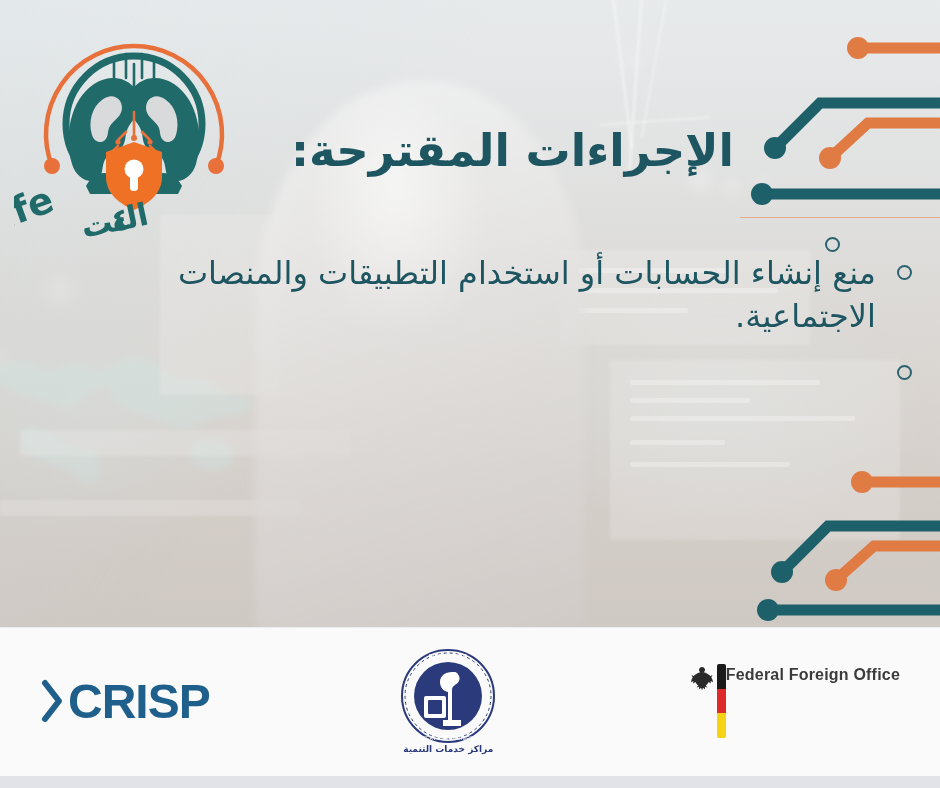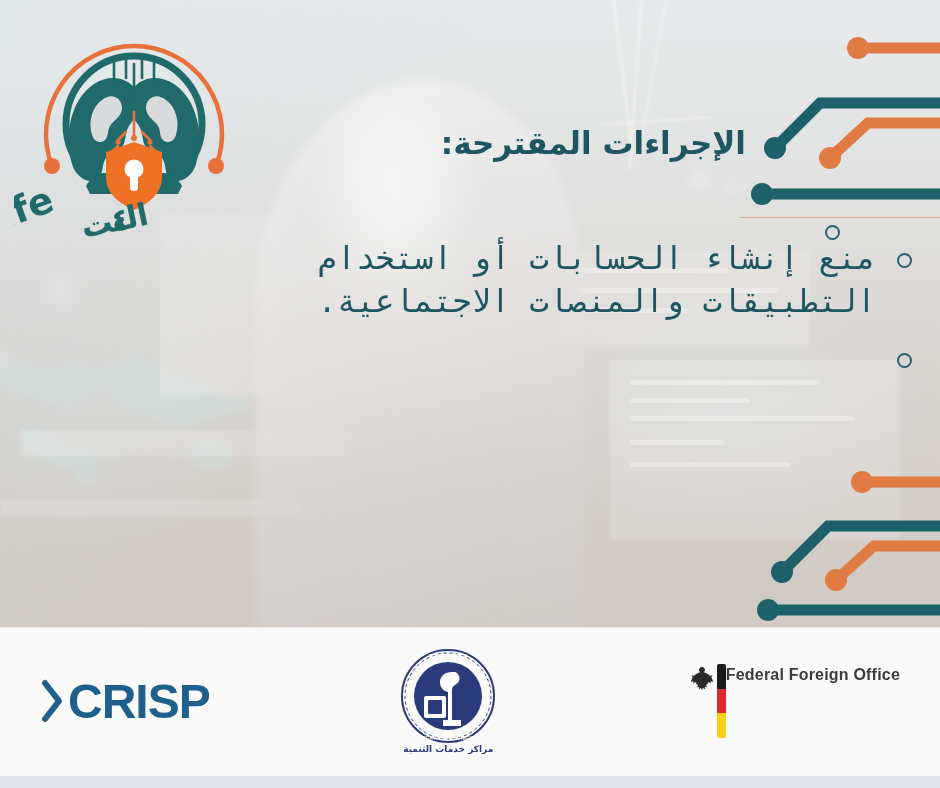--- a/index.html
+++ b/index.html
@@ -68,28 +68,27 @@
   
   .circuit{position:absolute;pointer-events:none;}
   .circuit-tr{right:0;top:18px;}
   .circuit-br{right:0;bottom:160px;}
 
   
   .logo{position:absolute;left:14px;top:14px;width:240px;height:240px;}
 
   
   .title{
-    position:absolute;right:194px;top:126px;
-    color:#1d5561;font-size:31px;font-weight:bold;line-height:1.1;
+    position:absolute;right:206px;top:126px;
+    color:#1d5561;font-size:45px;font-weight:bold;line-height:1.1;
     letter-spacing:0;text-align:right;white-space:nowrap;
   }
   .bullets{
-    position:absolute;right:22px;top:240px;width:760px;
+    position:absolute;right:22px;top:252px;width:760px;
     text-align:right;
-    font-family:Liberation Mono, monospace;
   }
   .bullet{
     position:relative;display:block;
     color:#1d5561;font-size:32px;line-height:1.34;
     padding-right:42px;margin-bottom:14px;
     text-align:right;
   }
   .bullet .marker{
     position:absolute;right:6px;top:13px;
     width:15px;height:15px;border:2.2px solid #2a6370;border-radius:50%;

